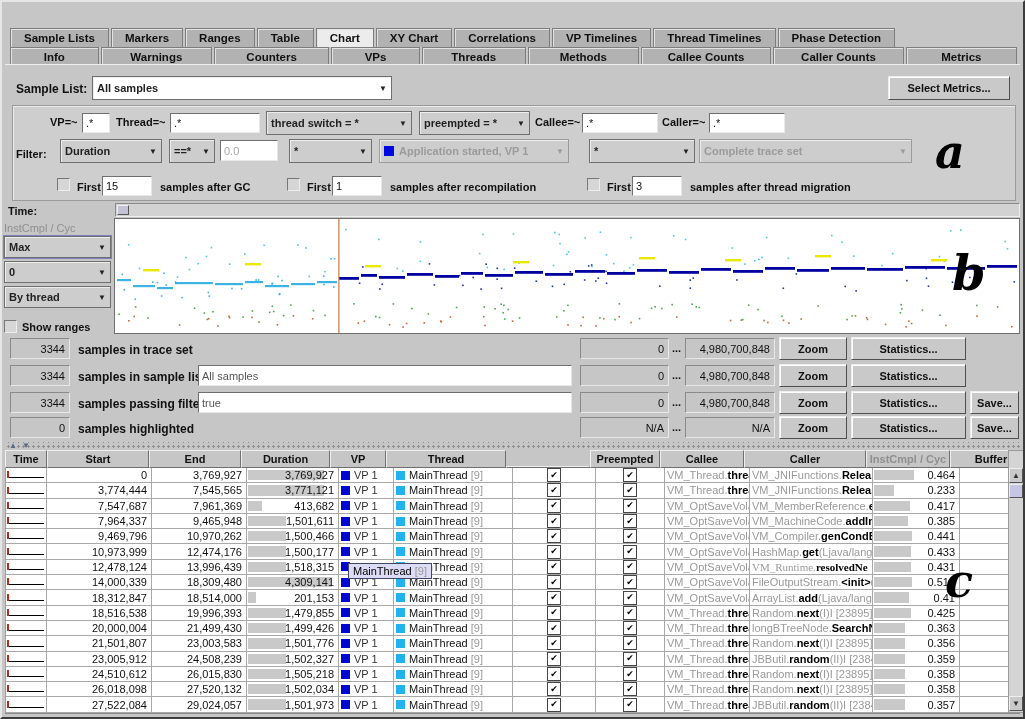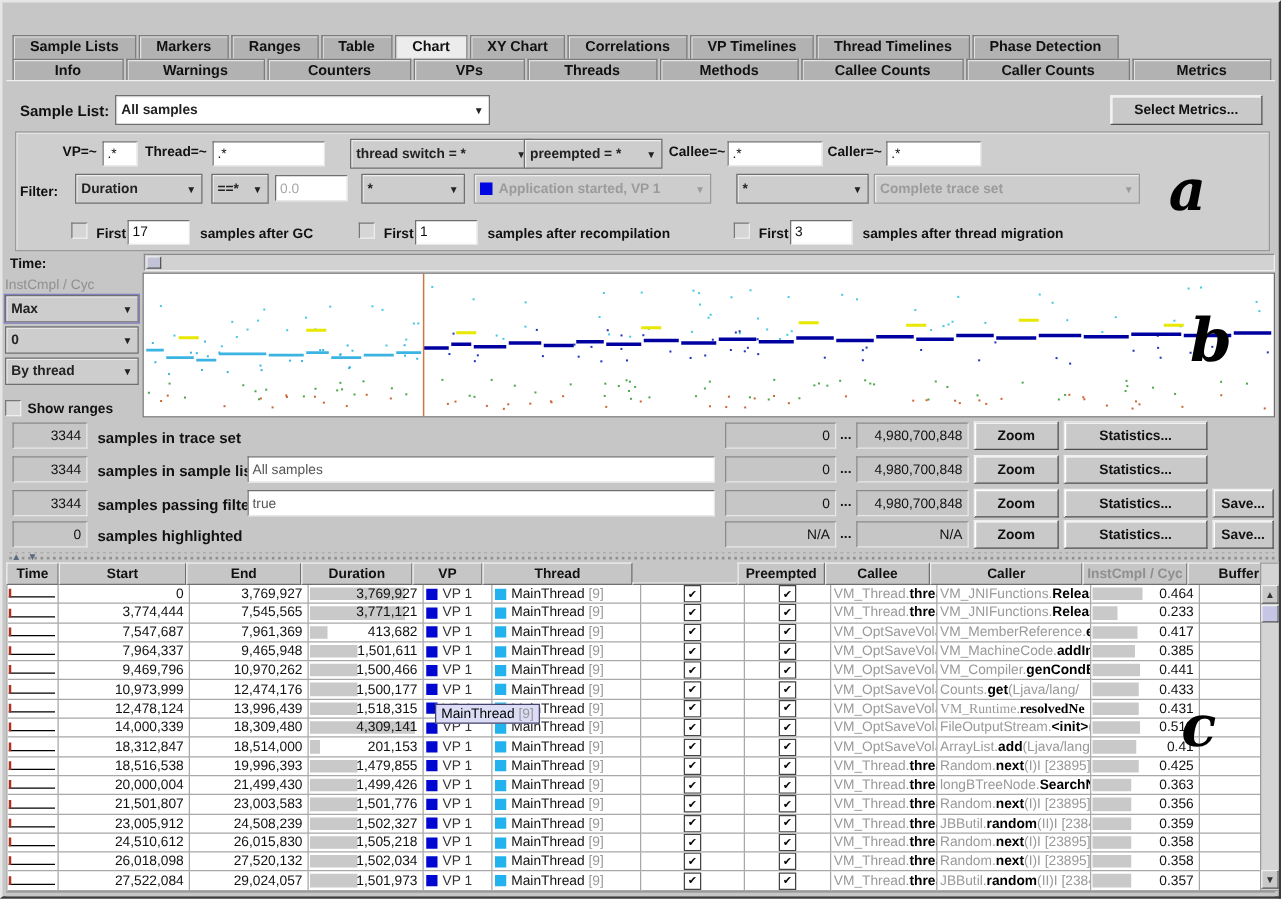--- a/index.html
+++ b/index.html
@@ -122,21 +122,21 @@
     <span class="arr">▼</span>
   </div>
   <div class="abs btn" style="left:886px;top:74px;width:122px;height:24px;">Select Metrics...</div>
 
   <div id="filterpanel" class="abs"></div>
 
   <div class="abs lb" style="left:48px;top:114px;">VP=~</div>
   <div class="abs fld" style="left:80px;top:111px;width:28px;height:20px;">.*</div>
   <div class="abs lb" style="left:114px;top:114px;">Thread=~</div>
   <div class="abs fld" style="left:168px;top:111px;width:90px;height:20px;">.*</div>
-  <div class="abs combo" style="left:264px;top:109px;width:146px;height:24px;margin-left:14px;">
+  <div class="abs combo" style="left:264px;top:109px;width:146px;height:24px;">
     <span>thread switch = *</span>
     <span class="arr">▼</span>
   </div>
   <div class="abs combo" style="left:417px;top:109px;width:111px;height:24px;">
     <span>preempted = *</span>
     <span class="arr">▼</span>
   </div>
   <div class="abs lb" style="left:533px;top:114px;">Callee=~</div>
   <div class="abs fld" style="left:580px;top:111px;width:76px;height:20px;">.*</div>
   <div class="abs lb" style="left:660px;top:114px;">Caller=~</div>
@@ -166,21 +166,21 @@
     <span class="arr">▼</span>
   </div>
   <div class="abs combo dis" style="left:697px;top:137px;width:213px;height:24px;">
     <span>Complete trace set</span>
     <span class="arr">▼</span>
   </div>
 
   <div id="firstrows">
       <div class="abs cbx" style="left: 55px; top: 176px;"></div>
       <div class="abs lb" style="left: 75px; top: 179px;">First</div>
-      <div class="abs fld" style="left: 100px; top: 174px; width: 50px; height: 20px;">17</div>
+      <div class="abs fld" style="left: 100px; top: 174px; width: 50px; height: 20px;">15</div>
       <div class="abs lb" style="left: 158px; top: 179px;">samples after GC</div>
       <div class="abs cbx" style="left: 285px; top: 176px;"></div>
       <div class="abs lb" style="left: 305px; top: 179px;">First</div>
       <div class="abs fld" style="left: 330px; top: 174px; width: 50px; height: 20px;">1</div>
       <div class="abs lb" style="left: 388px; top: 179px;">samples after recompilation</div>
       <div class="abs cbx" style="left: 585px; top: 176px;"></div>
       <div class="abs lb" style="left: 605px; top: 179px;">First</div>
       <div class="abs fld" style="left: 630px; top: 174px; width: 50px; height: 20px;">3</div>
       <div class="abs lb" style="left: 688px; top: 179px;">samples after thread migration</div>
     </div>
@@ -789,21 +789,21 @@
         </div>
         <div class="tcell" style="width: 68px; justify-content: center;">
           <div class="ckmark">✔</div>
         </div>
         <div class="tcell" style="width: 82px; padding-left: 2px;">
           <span class="gray">VM_OptSaveVolatile</span>
           <span class="mainm"></span>
           <span class="gray"></span>
         </div>
         <div class="tcell" style="width: 120px; padding-left: 2px;">
-          <span class="gray">Counts.</span>
+          <span class="gray">HashMap.</span>
           <span class="mainm">get</span>
           <span class="gray">(Ljava/lang/</span>
         </div>
         <div class="tcell num" style="width: 82px;">
           <div class="bar" style="width: 43%;"></div>
           <span class="celltext">0.433</span>
         </div>
         <div class="tcell num" style="width: 80px; padding-right: 12px;">1</div>
       </div>
       <div class="trow">

